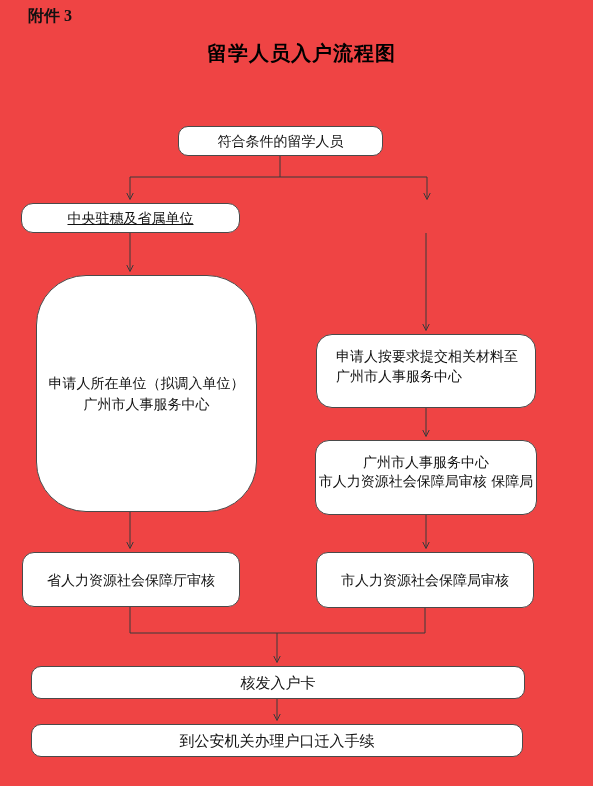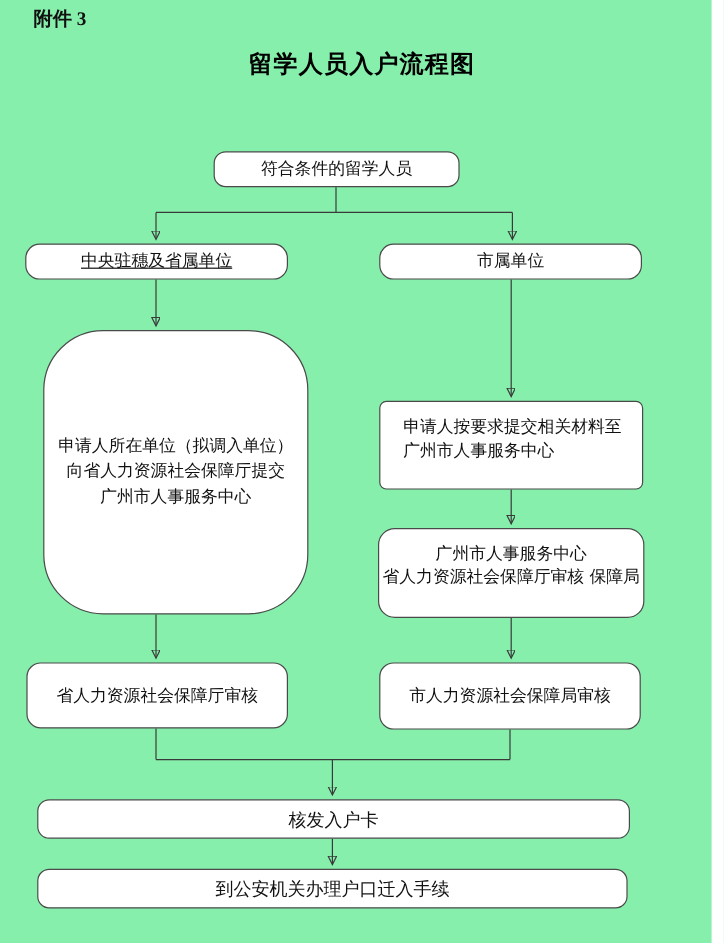--- a/index.html
+++ b/index.html
@@ -1,19 +1,19 @@
 <!DOCTYPE html>
 <html><head>
 <meta charset="utf-8">
 <style>
   html,body{margin:0;padding:0;background:#ffffff;}
   .page{
     position:relative;
     width:593px;height:786px;
-    background:#86efac;
+    background:#ef4444;
     font-family:"DejaVu Sans","Liberation Sans",sans-serif;
     color:#111111;
     overflow:hidden;
   }
   .attachment{
     position:absolute;left:28px;top:6px;
     font-family:"Liberation Serif","DejaVu Serif",serif;
     font-weight:bold;font-size:16px;color:#111;
   }
   .title{
@@ -33,21 +33,21 @@
     justify-content:center;
     font-size:14px;line-height:20px;color:#111;
     text-align:center;
   }
   .node span{display:block;}
   .n-start{left:178px;top:126px;width:205px;height:30px;border-radius:10px;}
   .n-branch-left{left:21px;top:203px;width:219px;height:30px;border-radius:12px;text-decoration:underline;}
   .n-branch-right{left:316px;top:203px;width:219px;height:30px;border-radius:12px;}
   .n-big-left{left:36px;top:275px;width:221px;height:237px;border-radius:50px;line-height:21px;}
   .n-right1{
-    left:316px;top:334px;width:220px;height:74px;border-radius:6px;
+    left:316px;top:334px;width:220px;height:74px;border-radius:16px;
     align-items:flex-start;justify-content:flex-start;
     padding:11px 10px 0 19px;text-align:left;
   }
   .n-right2{left:315px;top:440px;width:222px;height:75px;border-radius:14px;
     justify-content:flex-start;padding-top:12px;line-height:19px;}
   .n-audit-left{left:22px;top:552px;width:218px;height:55px;border-radius:12px;}
   .n-audit-right{left:316px;top:552px;width:218px;height:56px;border-radius:12px;}
   .n-issue{left:31px;top:666px;width:494px;height:33px;border-radius:10px;font-size:15px;}
   .n-final{left:31px;top:724px;width:492px;height:33px;border-radius:10px;font-size:15px;}
 </style>
@@ -82,38 +82,34 @@
   </svg>
 
   <div class="node n-start">
     <span>符合条件的留学人员</span>
   </div>
 
   <div class="node n-branch-left">
     <span>中央驻穗及省属单位</span>
   </div>
 
-  <div class="node n-branch-right">
-    <span>市属单位</span>
-  </div>
 
   <div class="node n-big-left">
     <span>申请人所在单位（拟调入单位）</span>
-    <span>向省人力资源社会保障厅提交</span>
     <span>广州市人事服务中心</span>
   </div>
 
   <div class="node n-right1">
     <span>申请人按要求提交相关材料至</span>
     <span>广州市人事服务中心</span>
   </div>
 
   <div class="node n-right2">
     <span>广州市人事服务中心</span>
-    <span>省人力资源社会保障厅审核 保障局</span>
+    <span>市人力资源社会保障局审核 保障局</span>
   </div>
 
   <div class="node n-audit-left">
     <span>省人力资源社会保障厅审核</span>
   </div>
 
   <div class="node n-audit-right">
     <span>市人力资源社会保障局审核</span>
   </div>
 

